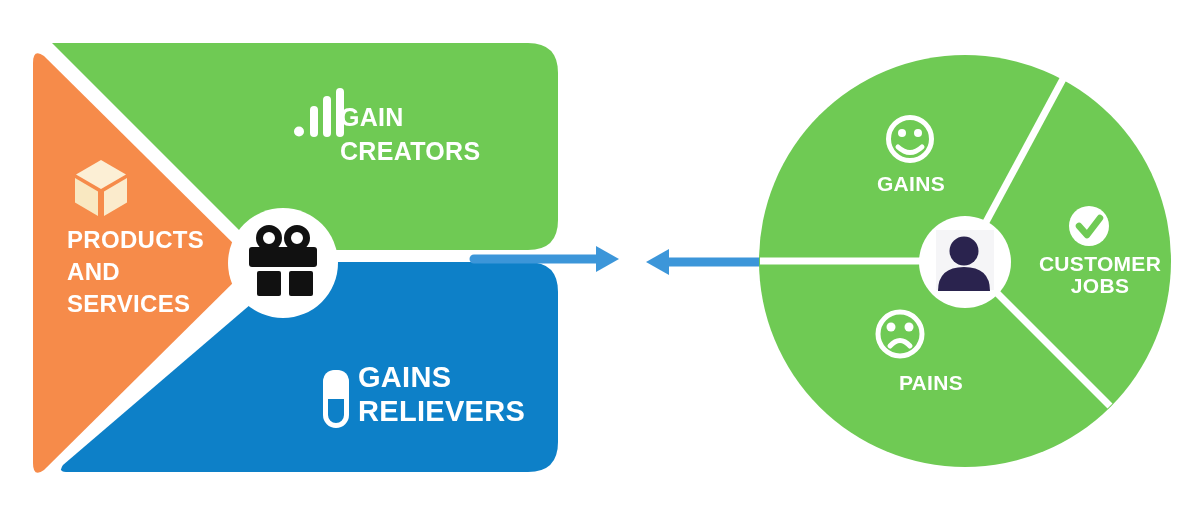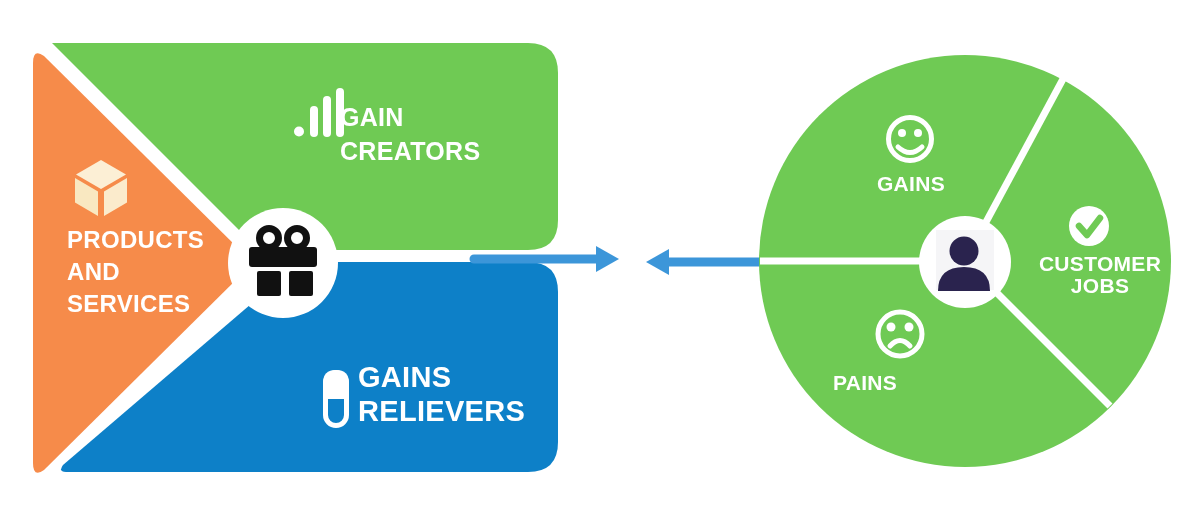--- a/index.html
+++ b/index.html
@@ -10,21 +10,21 @@
   .art { position:absolute; left:0; top:0; width:1200px; height:521px; }
   .lbl {
     position:absolute; color:#ffffff; font-weight:bold;
     white-space:pre-line; letter-spacing:0.3px;
   }
   .lbl-products { left:47px; top:224px; font-size:24px; line-height:32px;margin-left:20px; }
   .lbl-gain     { left:340px; top:76px;  font-size:25px; line-height:34px;margin-top:24px; }
   .lbl-pain     { left:358px; top:360px; font-size:29px; line-height:34px; }
   .lbl-gains    { left:846px; top:172px; width:130px; font-size:21px; line-height:24px; text-align:center; }
   .lbl-jobs     { left:1015px; top:253px; width:170px; font-size:21px; line-height:22px; text-align:center; }
-  .lbl-pains    { left:833px; top:371px; width:130px; font-size:21px; line-height:24px; text-align:left; }
+  .lbl-pains    { left:833px; top:371px; width:130px; font-size:21px; line-height:24px; text-align:right; }
 </style>
 </head>
 <body>
 
 <div class="stage">
 
   <svg class="art" viewBox="0 0 1200 521" aria-hidden="true">
 
     <path d="M 33 63 Q 33 48 44 56 L 245 255 Q 252 263 245 271 L 44 470 Q 33 478 33 463 Z" fill="#f68b4a"></path>
     <path d="M 52 43 L 528 43 Q 558 43 558 73 L 558 220 Q 558 250 528 250 L 259 250 Z" fill="#6fca54"></path>

